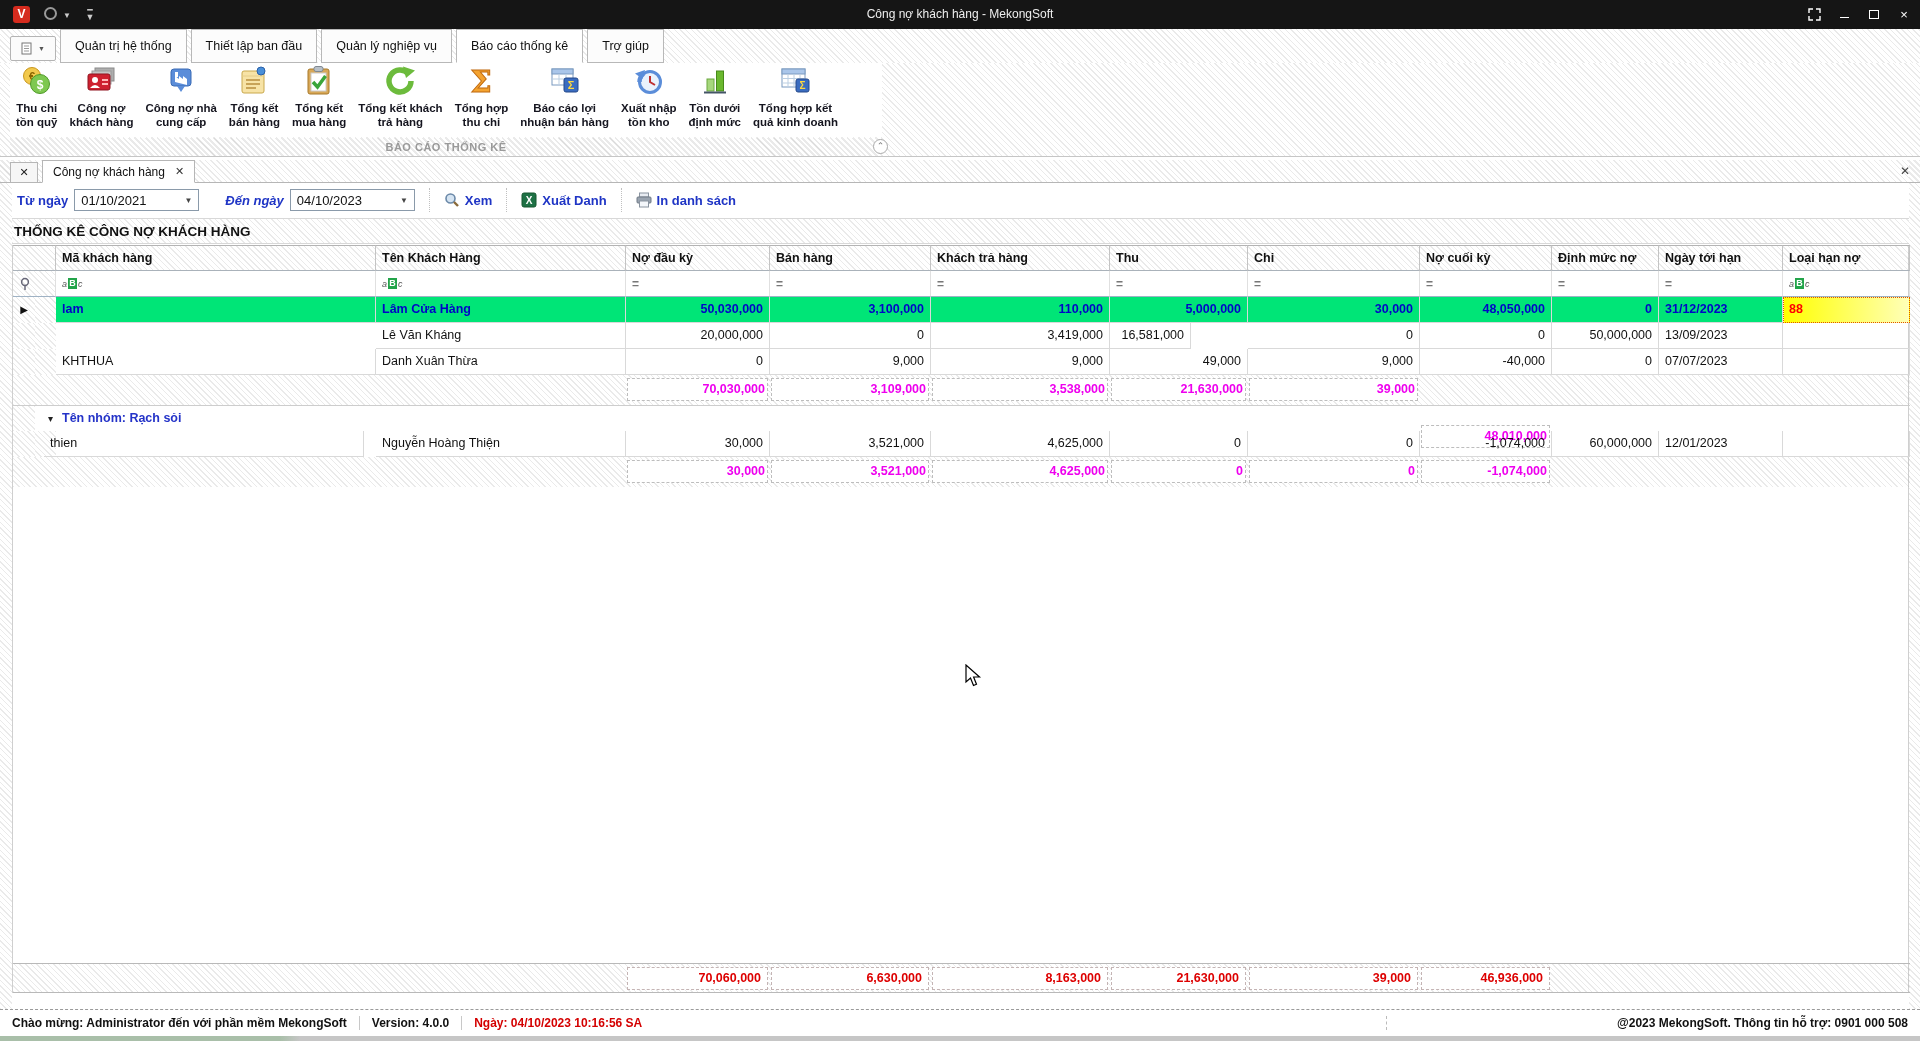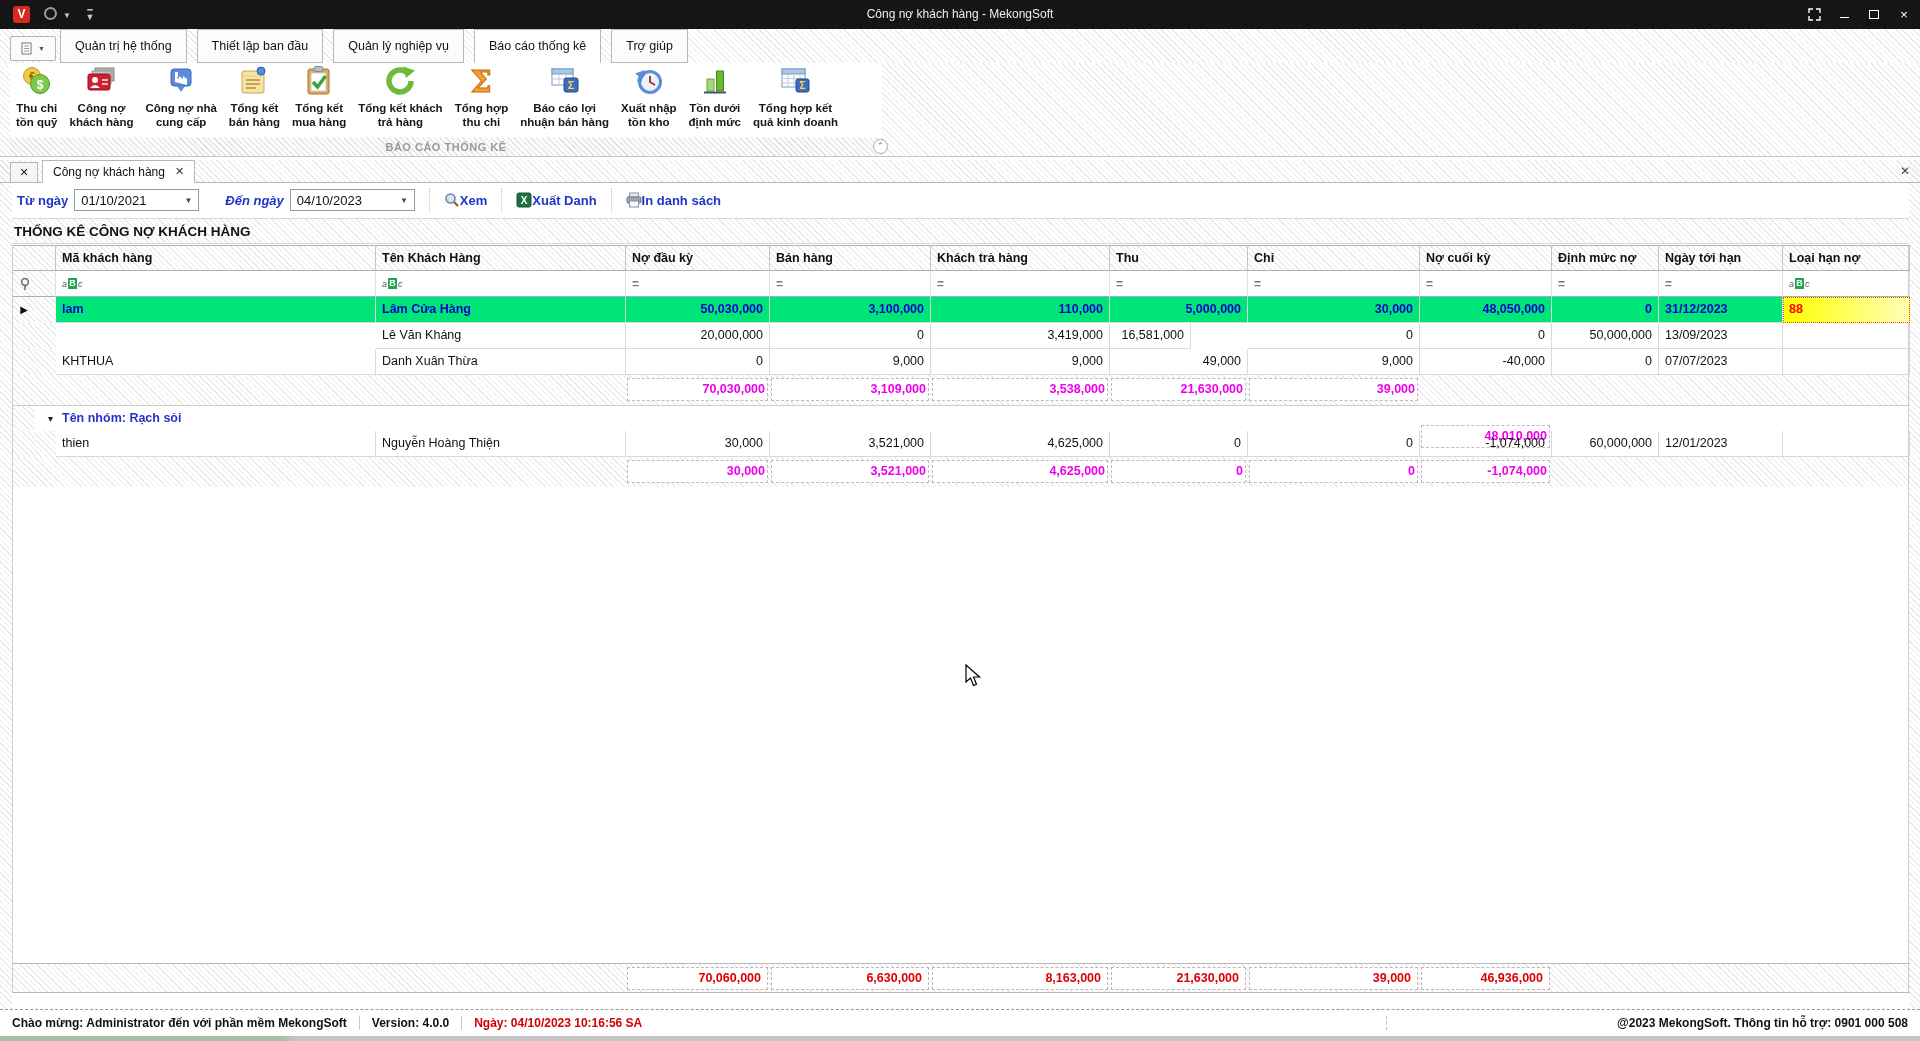--- a/index.html
+++ b/index.html
@@ -19,21 +19,21 @@
   .tb-controls{position:absolute;right:8px;top:0;height:29px;display:flex;align-items:center;gap:14px;}
   .tb-btn{width:16px;height:16px;display:flex;align-items:center;justify-content:center;color:#fff;font-size:13px;cursor:default;}
   .tb-min{width:9px;height:1px;background:#fff;margin-top:6px;}
   .tb-max{width:10px;height:9px;border:1px solid #fff;}
 
   
   .ribbontabs{position:absolute;left:0;top:29px;width:1920px;height:34px;}
   .appbtn{position:absolute;left:10px;top:7px;width:46px;height:25px;border:1px solid #b4b4b4;background:#fbfbfb;border-radius:2px;
           display:flex;align-items:center;justify-content:center;gap:3px;}
   .rtab-row{position:absolute;left:60px;top:0;height:34px;display:flex;align-items:flex-end;}
-  .rtab{height:26px;border:1px solid #b8b8b8;background:#fcfcfc;margin-right:10px;padding:16px 14px;font-size:12.5px;color:#111;
+  .rtab{height:26px;border:1px solid #b8b8b8;background:#fcfcfc;margin-right:4px;padding:16px 14px;font-size:12.5px;color:#111;
         display:flex;align-items:center;margin-bottom:0;}
   .rtab.active{height:33px;background:#fff;border-bottom:1px solid #fff;position:relative;z-index:3;}
 
   
   .ribbonbody{position:absolute;left:0;top:63px;width:1920px;height:94px;border-bottom:1px solid #c6c6c6;background:#fff;}
   .ribbonpanel{position:absolute;left:10px;top:0;width:872px;height:74px;background:#fff;display:flex;align-items:flex-start;}
   .rbtn{height:74px;padding:2px 6px 0 6px;display:flex;flex-direction:column;align-items:center;cursor:default;}
   .rbtn svg{flex:0 0 34px;}
   .rbtn .lbl{font-size:11.5px;font-weight:bold;color:#15151f;text-align:center;line-height:13.5px;margin-top:1px;white-space:nowrap;}
   .rgrouplabel{position:absolute;left:10px;top:75px;width:872px;height:18px;text-align:center;font-size:11px;color:#9a9a9a;
@@ -50,21 +50,21 @@
   .dt-tab .x{font-weight:bold;font-size:11px;color:#333;}
   .dt-close-right{position:absolute;right:10px;top:4px;font-size:12px;font-weight:bold;color:#444;}
 
   
   .filterbar{position:absolute;left:12px;top:183px;width:1897px;height:34px;background:#fff;display:flex;align-items:center;}
   .fb-label{font-size:13px;font-weight:bold;color:#1f35c5;}
   .fb-combo{width:125px;height:22px;border:1px solid #8a9aaa;background:#fff;display:flex;align-items:center;margin-left:6px;
             padding-left:6px;font-size:13px;color:#111;position:relative;}
   .fb-combo .arr{position:absolute;right:6px;font-size:8px;color:#444;}
   .fb-sep{width:0;height:24px;border-left:1px dotted #c0c0c0;margin:0 14px;}
-  .fb-btn{display:flex;align-items:flex-end;font-size:13px;font-weight:bold;color:#1f35c5;cursor:default;}
+  .fb-btn{display:flex;align-items:flex-end;gap:5px;font-size:13px;font-weight:bold;color:#1f35c5;cursor:default;}
 
   
   .reporttitle{position:absolute;left:12px;top:218px;width:1897px;height:26px;border:1px solid #d8d8d8;border-left:none;border-right:none;
                font-size:13.5px;font-weight:bold;color:#111;line-height:25px;padding-left:2px;}
 
   
   .gridwrap{position:absolute;left:12px;top:245px;width:1897px;height:748px;background:#fff;border-left:1px solid #cfcfcf;border-right:1px solid #cfcfcf;}
   .grow{position:relative;width:1897px;}
   .gcell{position:absolute;top:0;bottom:0;font-size:12.5px;color:#111;overflow:hidden;white-space:nowrap;}
   .bcell{border-right:1px solid #d9d9d9;border-bottom:1px solid #d9d9d9;}
@@ -462,21 +462,21 @@
           <div class="tcell mag" style="left: 1236px; width: 169px;">39,000</div>
           <div class="tcell mag" style="left: 1408px; width: 129px; margin-top: 47px;">48,010,000</div>
         </div>
         <div class="grow grouprow" style="height: 26px;">
           <div class="gcell hatch" style="left: 0px; width: 22px;"></div>
           <div class="gcell groupcell" style="left: 22px; width: 1875px;"><span class="tri">▾</span>Tên nhóm: Rạch sỏi</div>
         </div>
         <div class="grow datarow" style="height: 26px;">
           <div class="gcell hatch indike" style="left: 0px; width: 22px;"></div>
           <div class="gcell hatch" style="left: 22px; width: 21px;"></div>
-          <div class="gcell bcell al" style="left: 43px; width: 320px;">thien</div>
+          <div class="gcell bcell al" style="left: 31px; width: 320px;">thien</div>
           <div class="gcell bcell al" style="left: 363px; width: 250px;">Nguyễn Hoàng Thiện</div>
           <div class="gcell bcell ar" style="left: 613px; width: 144px;">30,000</div>
           <div class="gcell bcell ar" style="left: 757px; width: 161px;">3,521,000</div>
           <div class="gcell bcell ar" style="left: 918px; width: 179px;">4,625,000</div>
           <div class="gcell bcell ar" style="left: 1097px; width: 138px;">0</div>
           <div class="gcell bcell ar" style="left: 1235px; width: 172px;">0</div>
           <div class="gcell bcell ar" style="left: 1407px; width: 132px;">-1,074,000</div>
           <div class="gcell bcell ar" style="left: 1539px; width: 107px;">60,000,000</div>
           <div class="gcell bcell al" style="left: 1646px; width: 124px;">12/01/2023</div>
           <div class="gcell bcell al" style="left: 1770px; width: 127px;"></div>

